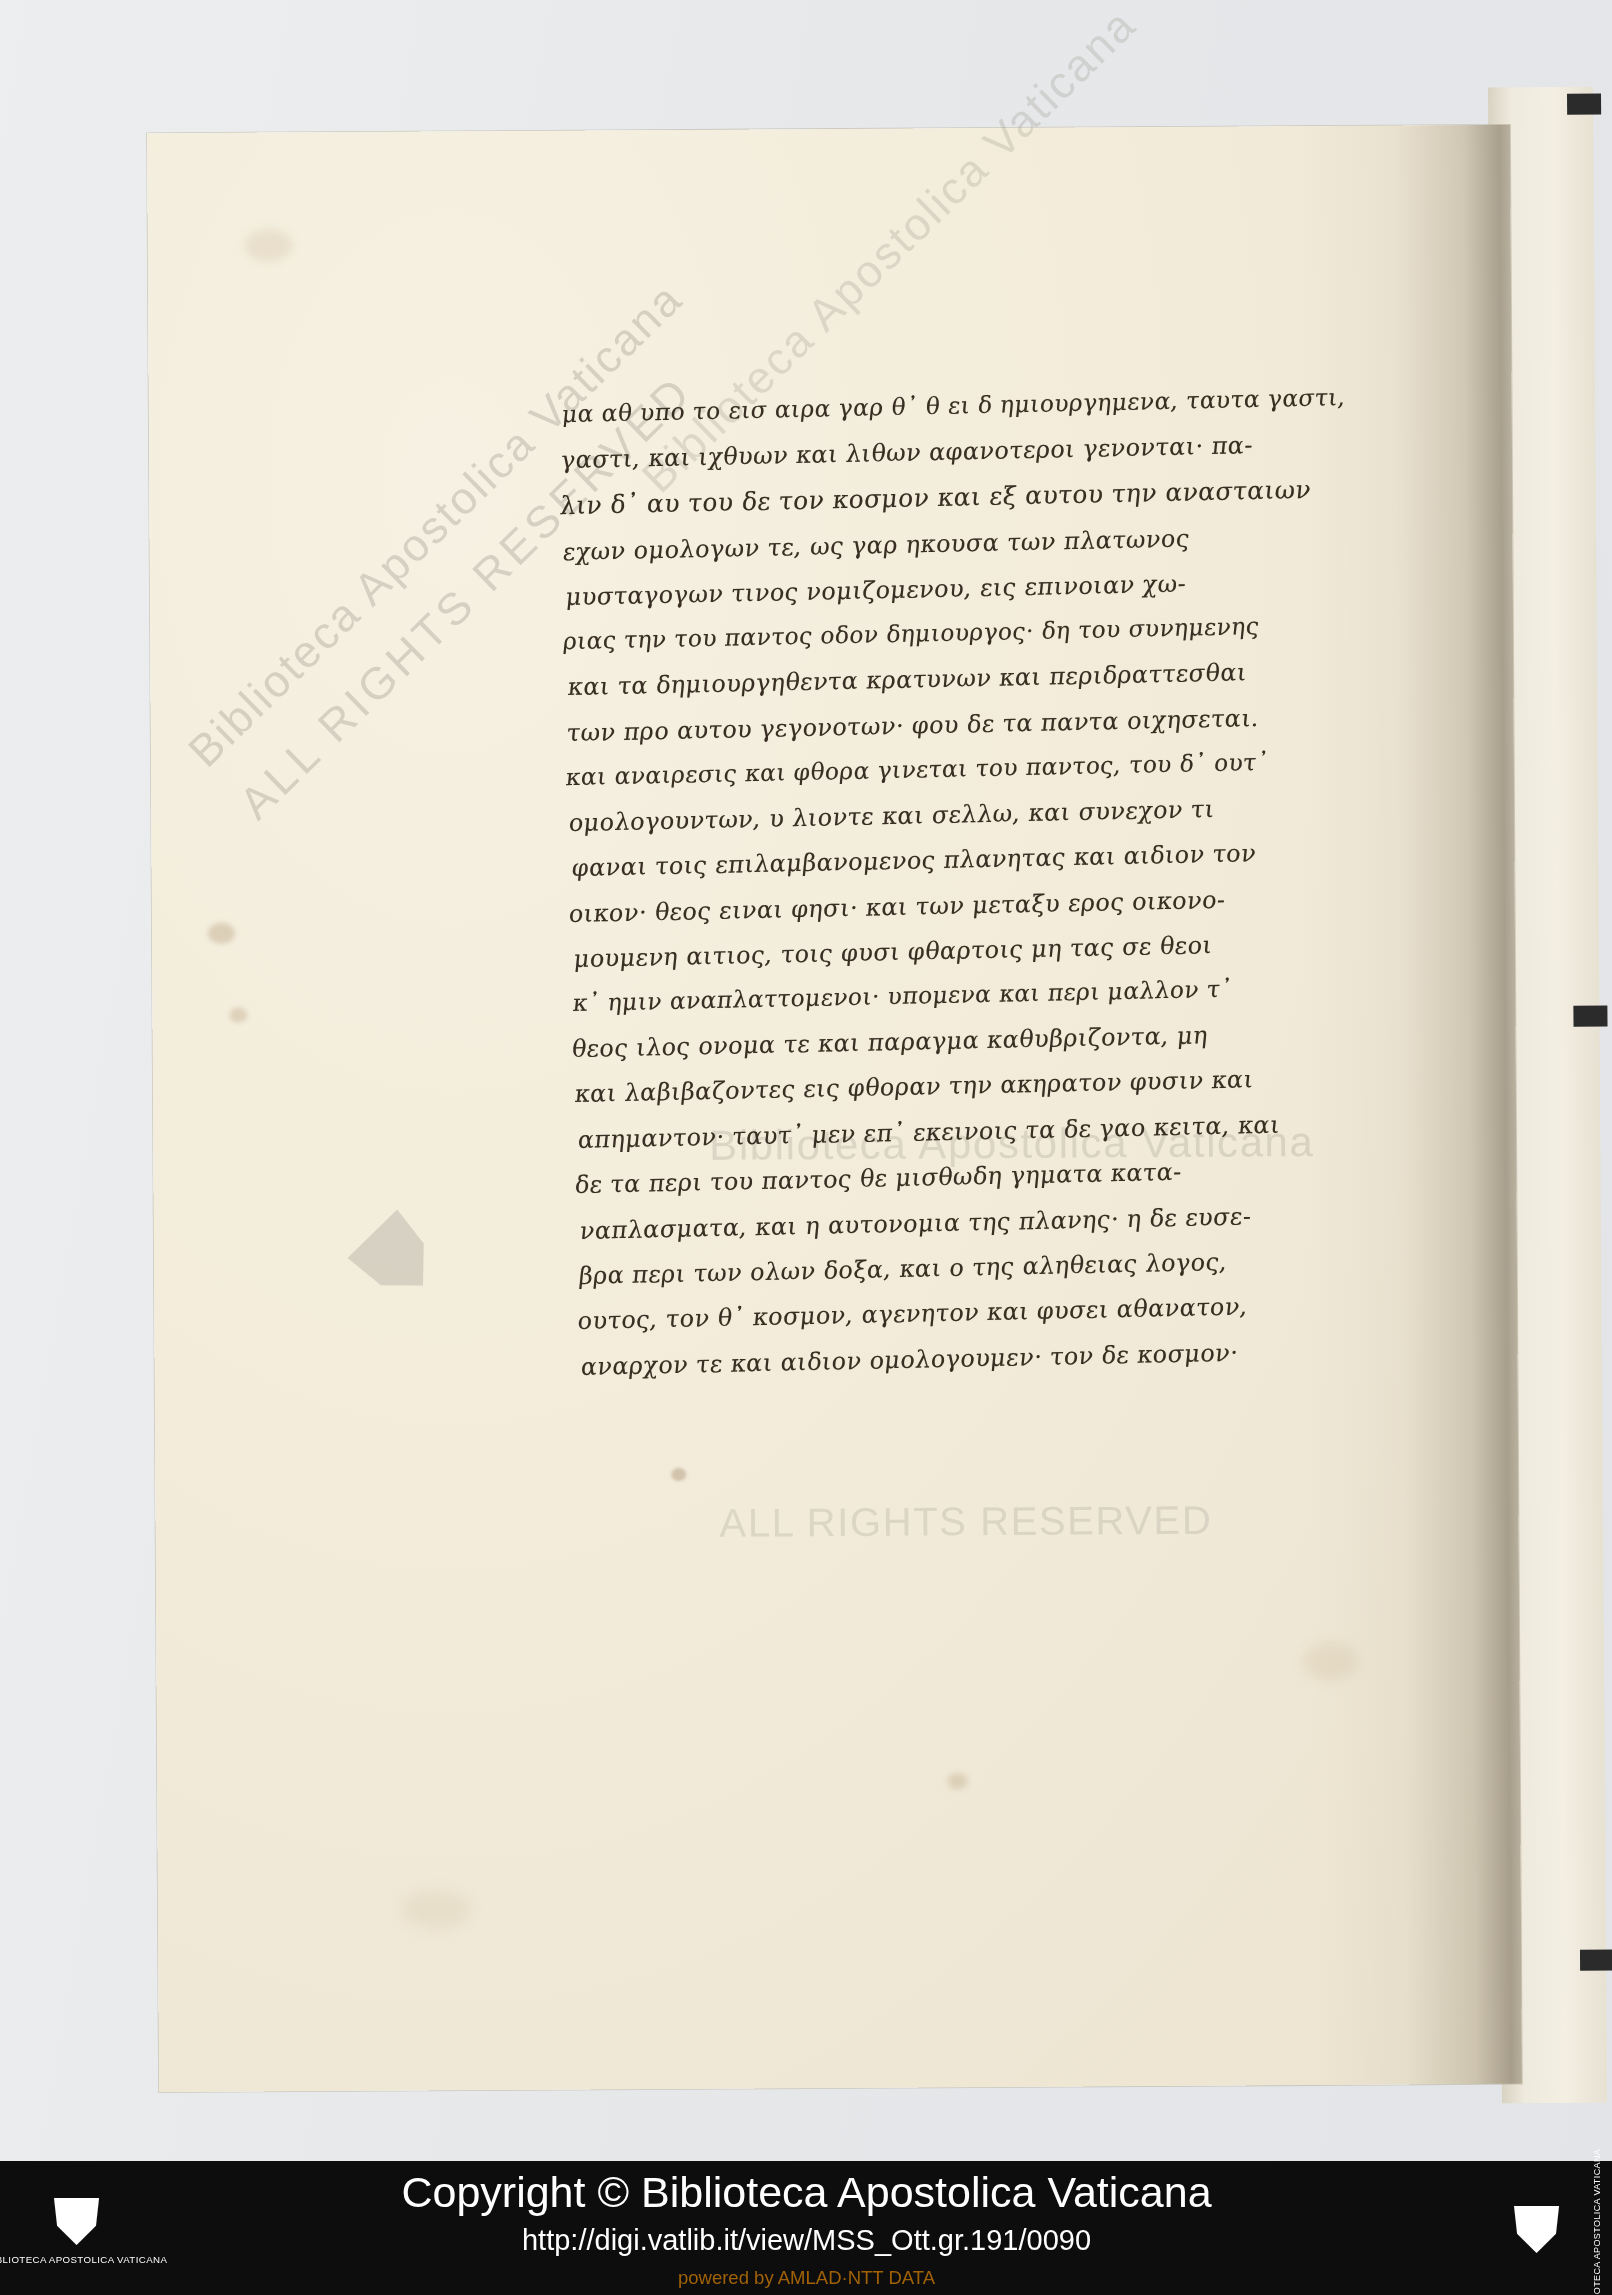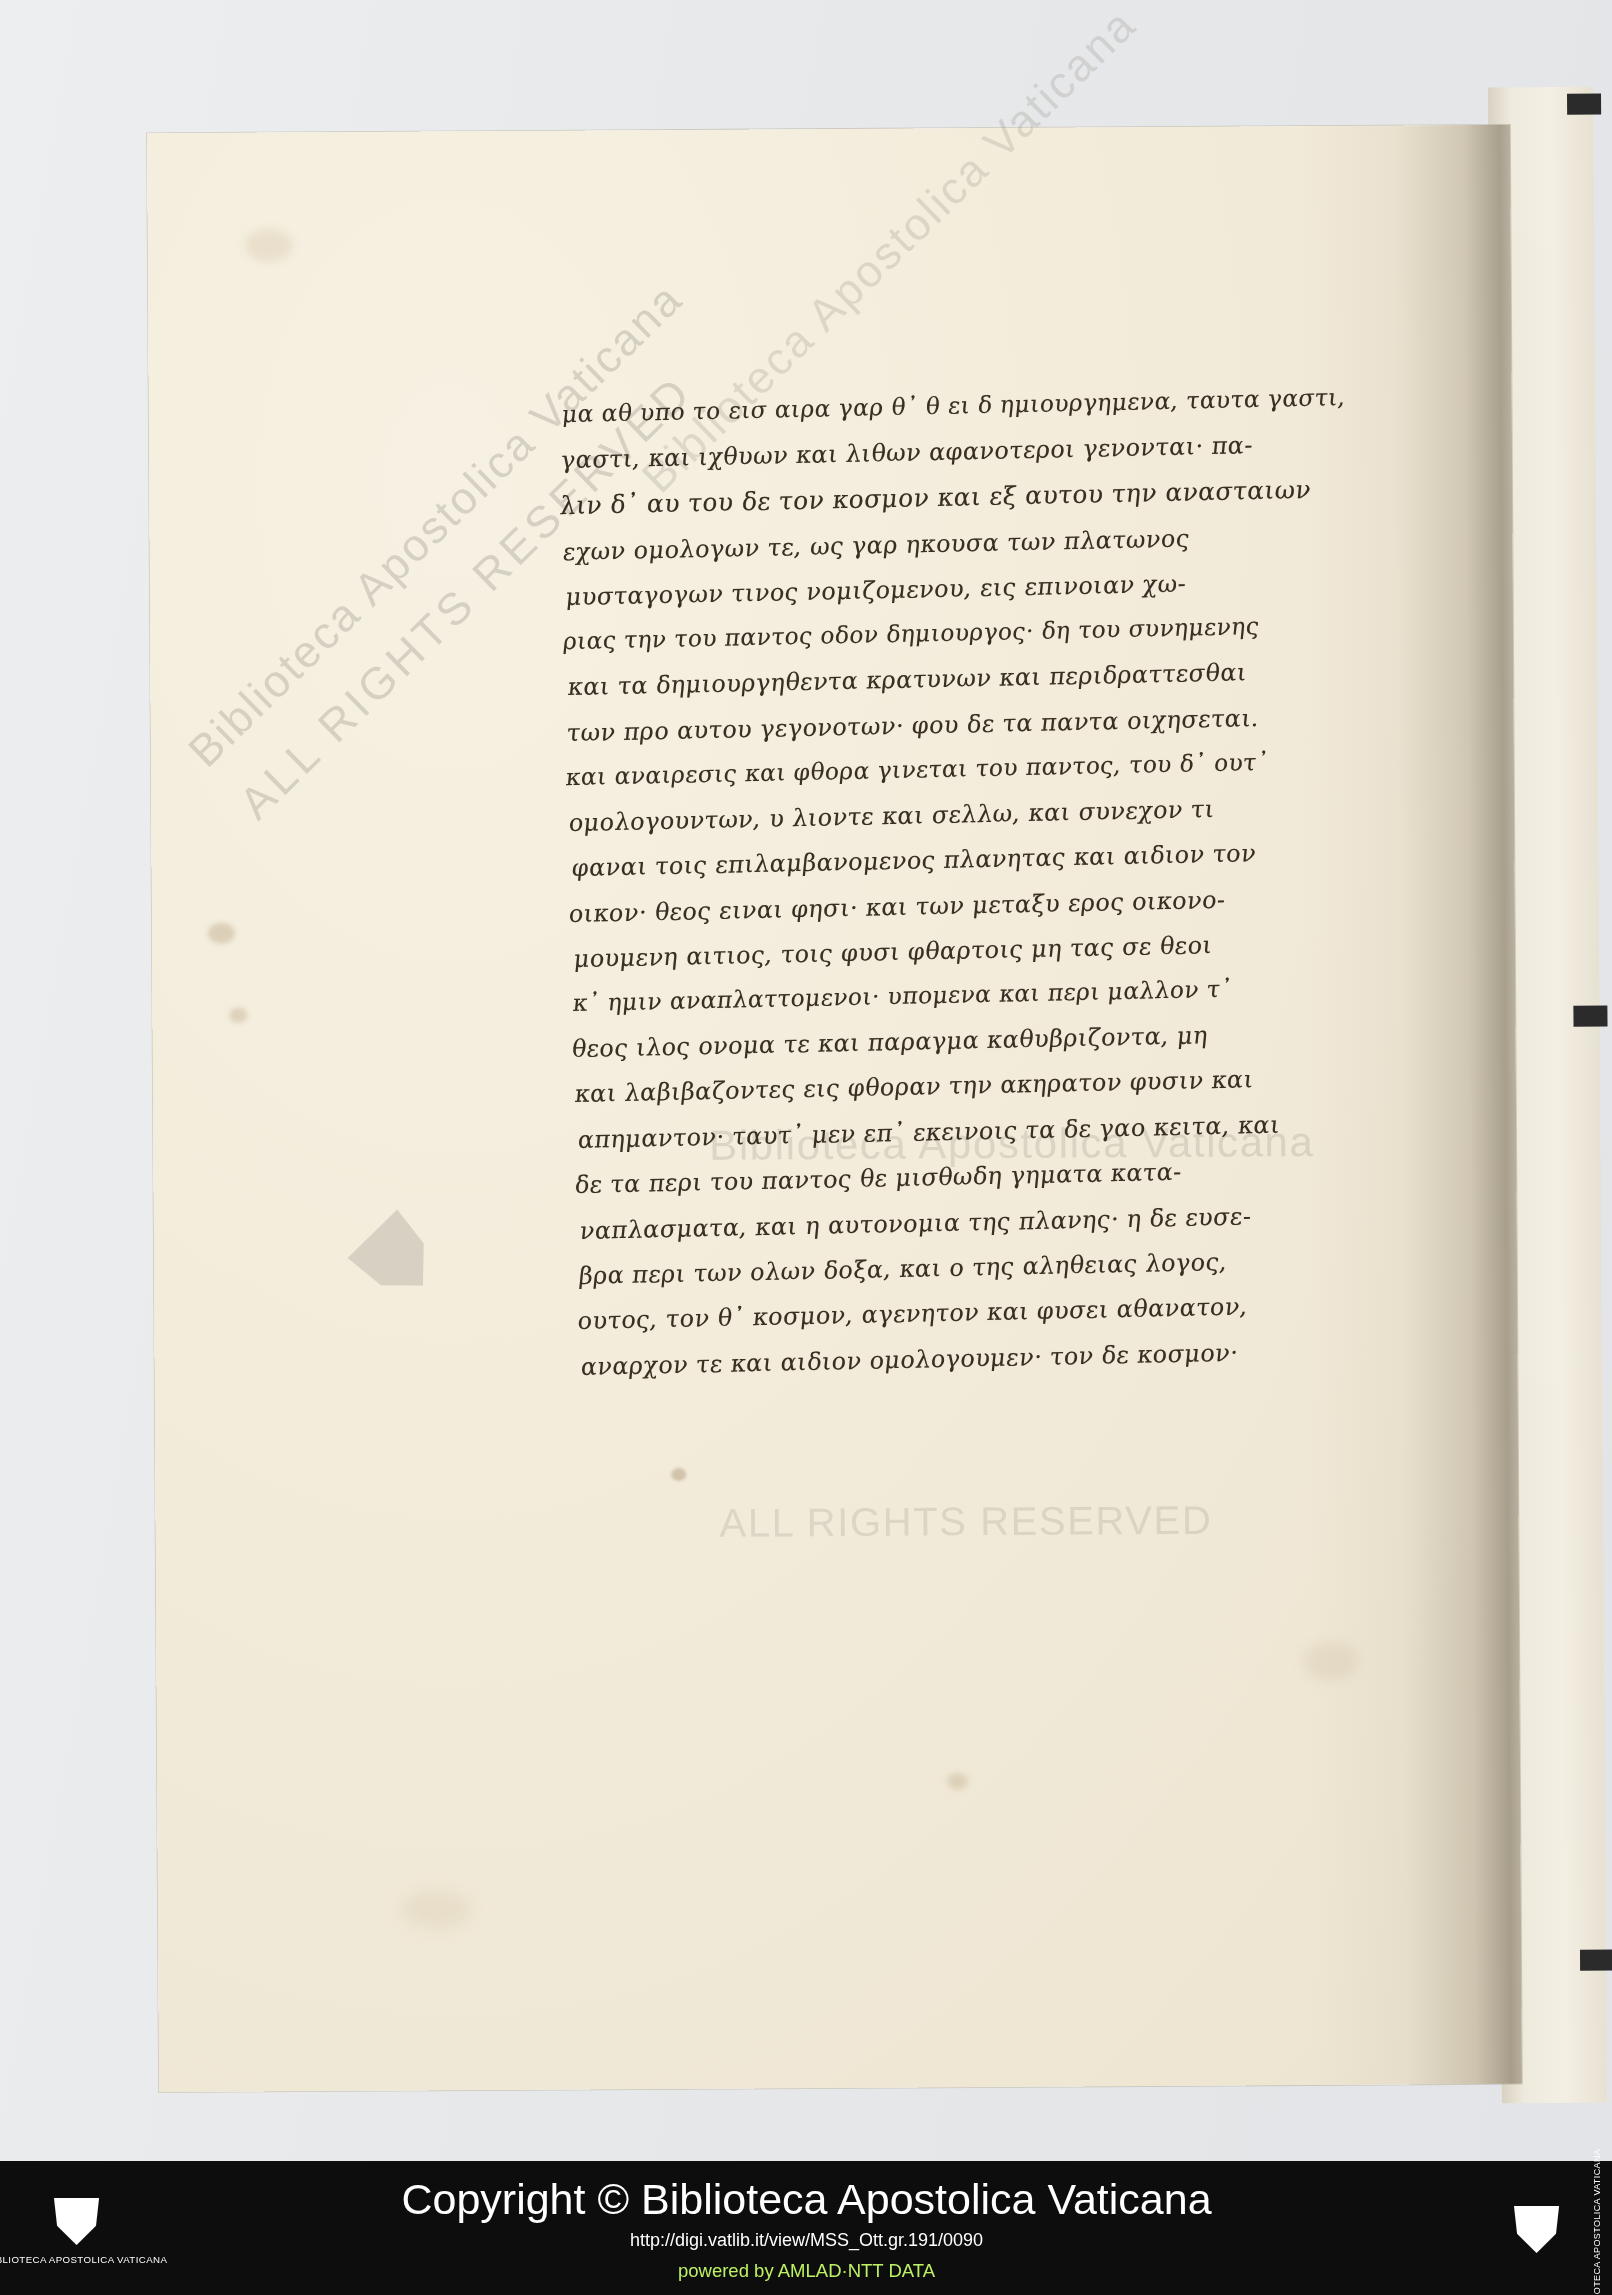--- a/index.html
+++ b/index.html
@@ -191,29 +191,29 @@
     transform: translate(-50%, -50%);
     text-align: center;
     width: 1129px;
   }
   #copyright-line {
     font-size: 43px;
     line-height: 1.15;
     font-family: "Liberation Sans", sans-serif;
   }
   #url-line {
-    font-size: 18px;
+    font-size: 29px;
     line-height: 1.3;
     margin-top: 4.8px;
     font-family: "Liberation Sans", sans-serif;
   }
   #powered-line {
     font-size: 18.5px;
     margin-top: 8px;
-    color: #bef264;
+    color: #a16207;
     font-family: "Liberation Sans", sans-serif;
   }
   .footer-logo {
     position: absolute;
     top: 50%;
     transform: translateY(-50%);
     width: 137px;
     height: 121px;
     display: flex;
     flex-direction: column;

